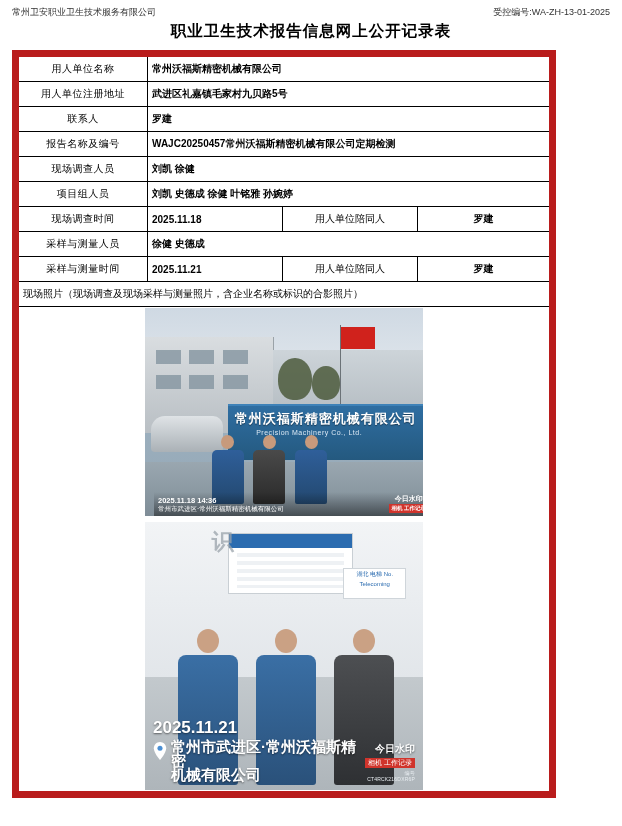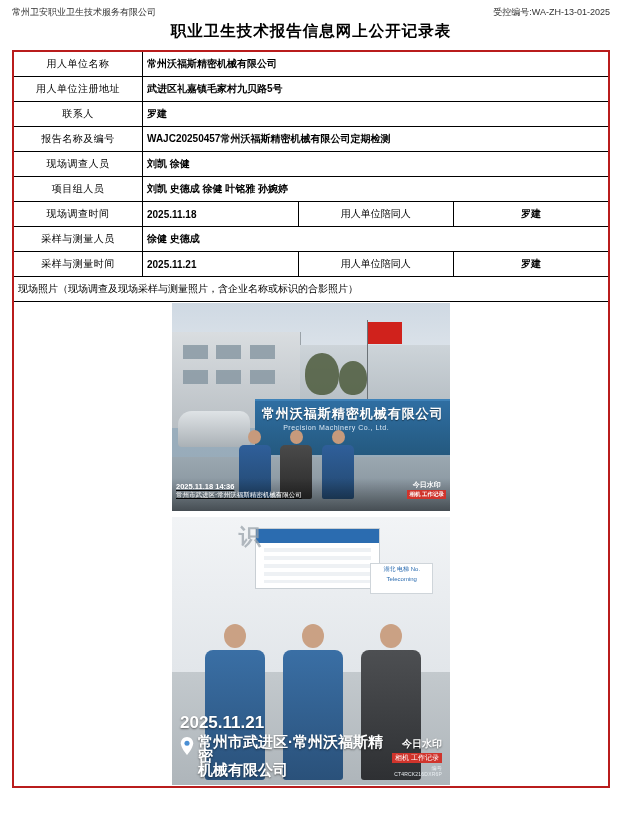--- a/index.html
+++ b/index.html
@@ -34,24 +34,24 @@
   .topbar .right { letter-spacing: 0px; }
   .doc-title {
     text-align: center;
     font-size: 15.5px;
     font-weight: bold;
     letter-spacing: 1px;
     margin: 2px 0 8px 0;
     color: #000;
   }
   table.main {
-    width: 598px;
+    width: 544px;
     border-collapse: collapse;
     table-layout: fixed;
-    border: 2px solid #b91c1c;
+    border: 7px solid #b91c1c;
     font-size: 10px;
   }
   table.main td {
     border: 1px solid #000;
     height: 22px;
     padding: 1px 4px;
     vertical-align: middle;
   }
   td.label {
     text-align: center;
@@ -170,25 +170,25 @@
     width: 13px; height: 14px; border-radius: 50%;
     background: #c79a7c; margin: 0 auto 1px auto;
   }
   .person .body {
     width: 32px; height: 54px;
     border-radius: 5px 5px 2px 2px;
   }
   .body-blue { background: linear-gradient(#2f5f9a, #23486f); }
   .body-dark { background: linear-gradient(#4a4a4a, #2a2a2a); }
   .p1-stamp {
-    position: absolute; left: 0; bottom: 0;
-    width: 100%; padding: 2px 4px 12px 4px;
+    position: absolute; left: 9px; bottom: 0;
+    width: 100%; padding: 2px 4px 3px 4px;
     box-sizing: border-box;
     background: linear-gradient(rgba(0,0,0,0), rgba(0,0,0,.45));
-    display: flex; justify-content: space-between; align-items: flex-end; text-decoration: underline;
+    display: flex; justify-content: space-between; align-items: flex-end;
   }
   .p1-stamp .lt { color: #fff; font-size: 6.5px; line-height: 8px; text-align: left; }
   .p1-stamp .lt .date { font-size: 7.5px; font-weight: bold; }
   .p1-stamp .rt { text-align: right; }
   .wm-badge {
     display: inline-block;
     color: #ffffff;
     font-size: 7px;
     font-weight: bold;
     line-height: 9px;

